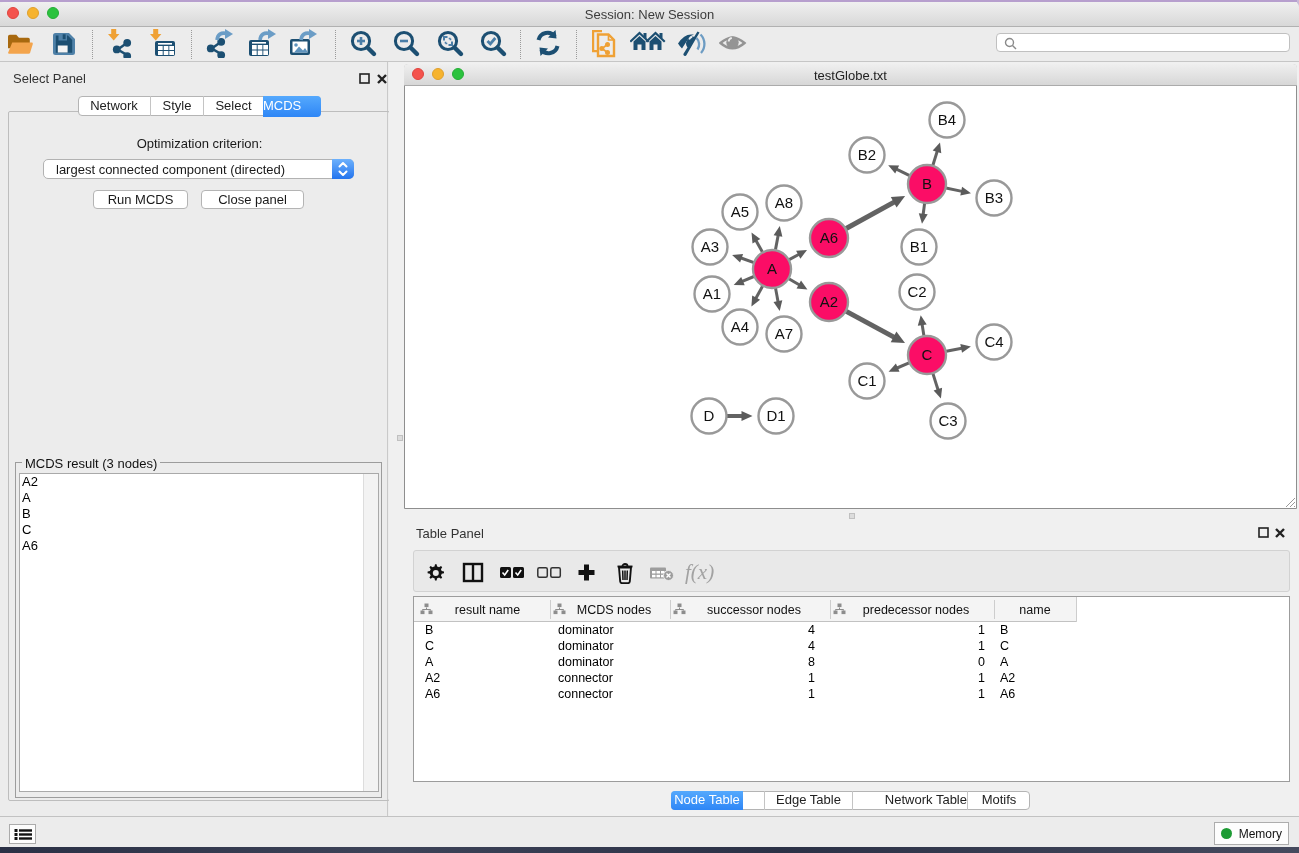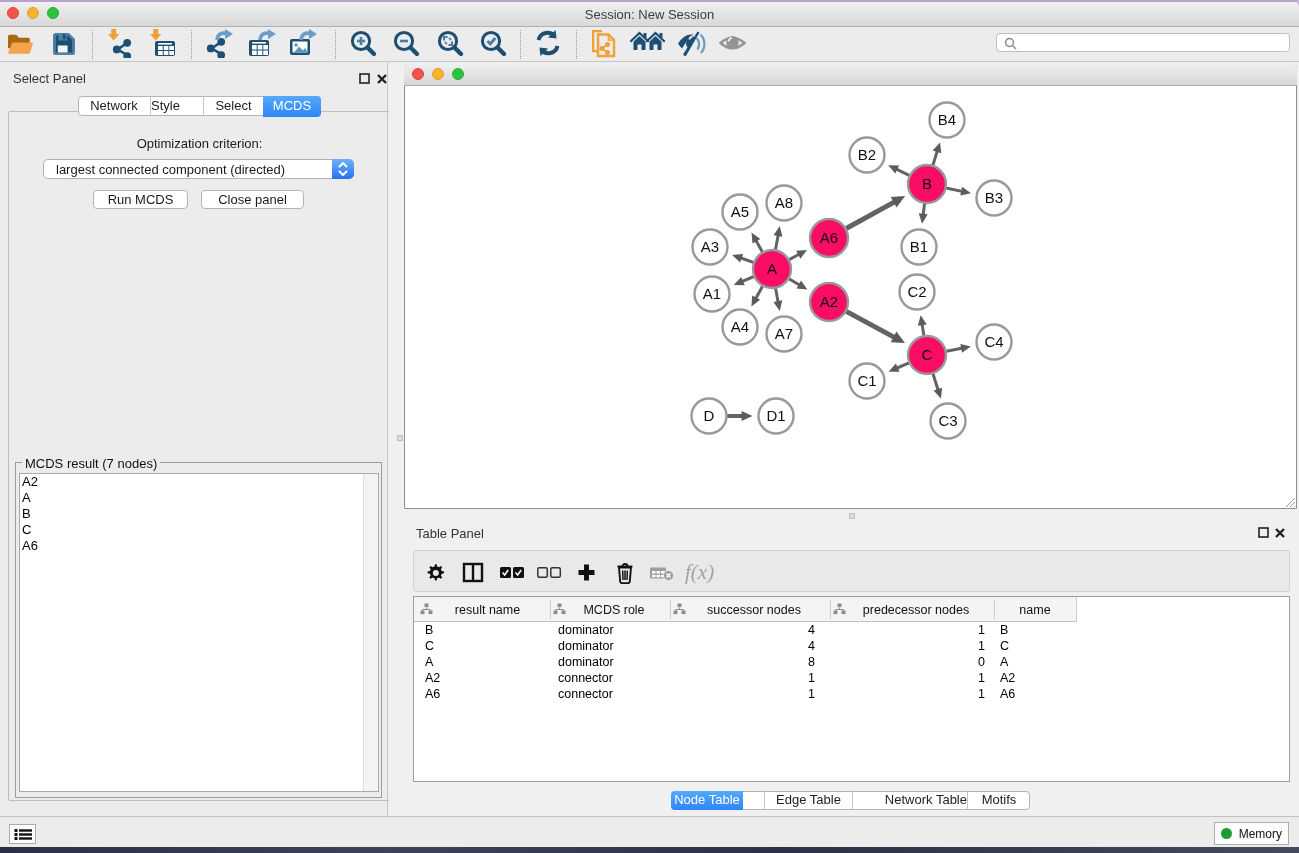--- a/index.html
+++ b/index.html
@@ -179,48 +179,49 @@
     <rect x="1" y="1" width="9" height="9" fill="none" stroke="#222" stroke-width="1.6"></rect>
   </svg>
 <svg class="abs" width="12" height="12" style="left:376px;top:73px">
     <path d="M2 2 L10 10 M10 2 L2 10" stroke="#222" stroke-width="2.4"></path>
   </svg>
 
 <div class="abs" style="left:8px;top:111px;width:382px;height:690px;border:1px solid #bdbdbd;border-radius:2px"></div>
 
 <div class="abs" style="left:78px;top:96px;width:243px;height:20px;background:#fff;border:1px solid #b4b4b4;border-radius:4px;"></div>
 <div class="abs" style="left:78px;top:96px;width:73px;height:20px;font-size:13px;color:#222;text-align:center;line-height:19px;border-right:1px solid #c4c4c4">Network</div>
-<div class="abs" style="left:151px;top:96px;width:53px;height:20px;font-size:13px;color:#222;line-height:19px;border-right:1px solid #c4c4c4">Style</div>
+<div class="abs" style="left:151px;top:96px;width:53px;height:20px;font-size:13px;color:#222;text-align:center;line-height:19px;border-right:1px solid #c4c4c4">Style</div>
 <div class="abs" style="left:204px;top:96px;width:59px;height:20px;font-size:13px;color:#222;text-align:center;line-height:19px">Select</div>
-<div class="abs" style="left:263px;top:96px;width:58px;height:21px;background:linear-gradient(#55a9fd,#2e86f6);border-radius:0 4px 4px 0;font-size:13px;color:#fff;text-align:center;line-height:19px">MCDS</div>
+<div class="abs" style="left:263px;top:96px;width:58px;height:21px;background:linear-gradient(#55a9fd,#2e86f6);border-radius:0 4px 4px 0;font-size:13px;color:#fff;line-height:19px">MCDS</div>
 
 <div class="abs" style="left:0;top:136px;width:399px;text-align:center;font-size:13px;color:#1a1a1a"><span style="margin-left:0">Optimization criterion:</span></div>
 
 <div class="abs" style="left:43px;top:159px;width:311px;height:20px;background:#fff;border:1px solid #b2b2b2;border-radius:5px;font-size:13px;color:#1a1a1a;line-height:19px;padding-left:12px">largest connected component (directed)</div>
 <div class="abs" style="left:332px;top:159px;width:22px;height:20px;background:linear-gradient(#6db1fc,#2374ee);border-radius:0 5px 5px 0">
 <svg width="22" height="20">
       <path d="M7.5 7.5 L11 4 l3.5 3.5 M7.5 12.5 L11 16 l3.5-3.5" fill="none" stroke="#fff" stroke-width="2" stroke-linecap="round" stroke-linejoin="round"></path>
     </svg>
   </div>
 
 <div class="abs" style="left:93px;top:190px;width:95px;height:19px;background:#fff;border:1px solid #b4b4b4;border-radius:4px;font-size:13px;color:#1a1a1a;text-align:center;line-height:18px">Run MCDS</div>
 <div class="abs" style="left:201px;top:190px;width:103px;height:19px;background:#fff;border:1px solid #b4b4b4;border-radius:4px;font-size:13px;color:#1a1a1a;text-align:center;line-height:18px">Close panel</div>
 
 <div class="abs" style="left:15px;top:462px;width:367px;height:336px;border:1px solid #9c9c9c"></div>
-<div class="abs" style="left:22px;top:456px;background:#ececec;font-size:13px;color:#111;padding:0 3px">MCDS result (7 nodes)</div>
+<div class="abs" style="left:22px;top:456px;background:#ececec;font-size:13px;color:#111;padding:0 3px">MCDS result (3 nodes)</div>
 <div class="abs" style="left:19px;top:473px;width:360px;height:319px;background:#fff;border:1px solid #a9a9a9"></div>
 <div class="abs" style="left:363px;top:474px;width:15px;height:317px;background:#f3f3f3;border-left:1px solid #ddd"></div>
 <div class="abs" style="left:22px;top:474px;font-size:13px;color:#000;line-height:16px">A2<br>A<br>B<br>C<br>A6</div>
 
 <div class="abs" style="left:389px;top:62px;width:910px;height:756px;background:#f0f0f0"></div>
 <div class="abs" style="left:404px;top:64px;width:893px;height:445px;background:#fff;border:1px solid #8e8e8e;border-radius:4px 4px 0 0"></div>
 <div class="abs" style="left:404px;top:64px;width:893px;height:22px;background:linear-gradient(#efefef,#d7d7d7);border-bottom:1px solid #ababab;border-radius:4px 4px 0 0">
   <div class="tl" style="left:8px;top:4px;background:#f4534d;border:1px solid #e0443e"></div>
   <div class="tl" style="left:28px;top:4px;background:#f6b32e;border:1px solid #e0a02c"></div>
   <div class="tl" style="left:48px;top:4px;background:#2bc23e;border:1px solid #25ad36"></div>
+  <div style="text-align:center;font-size:13px;color:#222;padding-top:4px">testGlobe.txt</div>
 </div>
 
 <svg class="abs" width="12" height="12" style="left:1284px;top:496px">
     <path d="M11 2 L2 11 M11 6 L6 11 M11 10 L10 11" stroke="#9a9a9a" stroke-width="1"></path>
   </svg>
 
 <div class="abs" style="left:397px;top:435px;width:6px;height:6px;background:#dcdcdc;border:1px solid #c0c0c0"></div>
 <div class="abs" style="left:849px;top:513px;width:6px;height:6px;background:#dcdcdc;border:1px solid #c0c0c0"></div>
 <svg width="893" height="423" style="position:absolute;left:404px;top:86px">
 <line x1="352.3" y1="189.5" x2="337.1" y2="195.9" stroke="#636363" stroke-width="3"></line>
@@ -316,21 +317,21 @@
 
 <div class="abs" style="left:413px;top:596px;width:877px;height:186px;background:#fff;border:1px solid #9c9c9c"></div>
 
 <div class="abs" style="left:414px;top:597px;width:662px;height:25px;background:#f4f4f4;border-bottom:1px solid #c2c2c2"></div>
 <div class="abs" style="left:550px;top:600px;height:19px;border-left:1px solid #cdcdcd"></div>
 <div class="abs" style="left:670px;top:600px;height:19px;border-left:1px solid #cdcdcd"></div>
 <div class="abs" style="left:830px;top:600px;height:19px;border-left:1px solid #cdcdcd"></div>
 <div class="abs" style="left:994px;top:600px;height:19px;border-left:1px solid #cdcdcd"></div>
 <div class="abs" style="left:1076px;top:597px;height:25px;border-left:1px solid #cdcdcd"></div>
 <div class="abs hdrtxt" style="left:425px;top:603px;width:125px">result name</div>
-<div class="abs hdrtxt" style="left:558px;top:603px;width:112px">MCDS role</div>
+<div class="abs hdrtxt" style="left:558px;top:603px;width:112px">MCDS nodes</div>
 <div class="abs hdrtxt" style="left:678px;top:603px;width:152px">successor nodes</div>
 <div class="abs hdrtxt" style="left:838px;top:603px;width:156px">predecessor nodes</div>
 <div class="abs hdrtxt" style="left:994px;top:603px;width:82px">name</div>
 <svg class="abs" width="13" height="12" style="left:420px;top:603px">
     <rect x="4.5" y="0.5" width="4" height="3.6" fill="#8d8d8d"></rect>
     <rect x="0.5" y="7.5" width="4" height="3.6" fill="#8d8d8d"></rect>
     <rect x="8.5" y="7.5" width="4" height="3.6" fill="#8d8d8d"></rect>
     <path d="M6.5 4.5 v2 M2.5 7.5 v-1 h8 v1" fill="none" stroke="#8d8d8d" stroke-width="1"></path>
   </svg>
 <svg class="abs" width="13" height="12" style="left:553px;top:603px">

